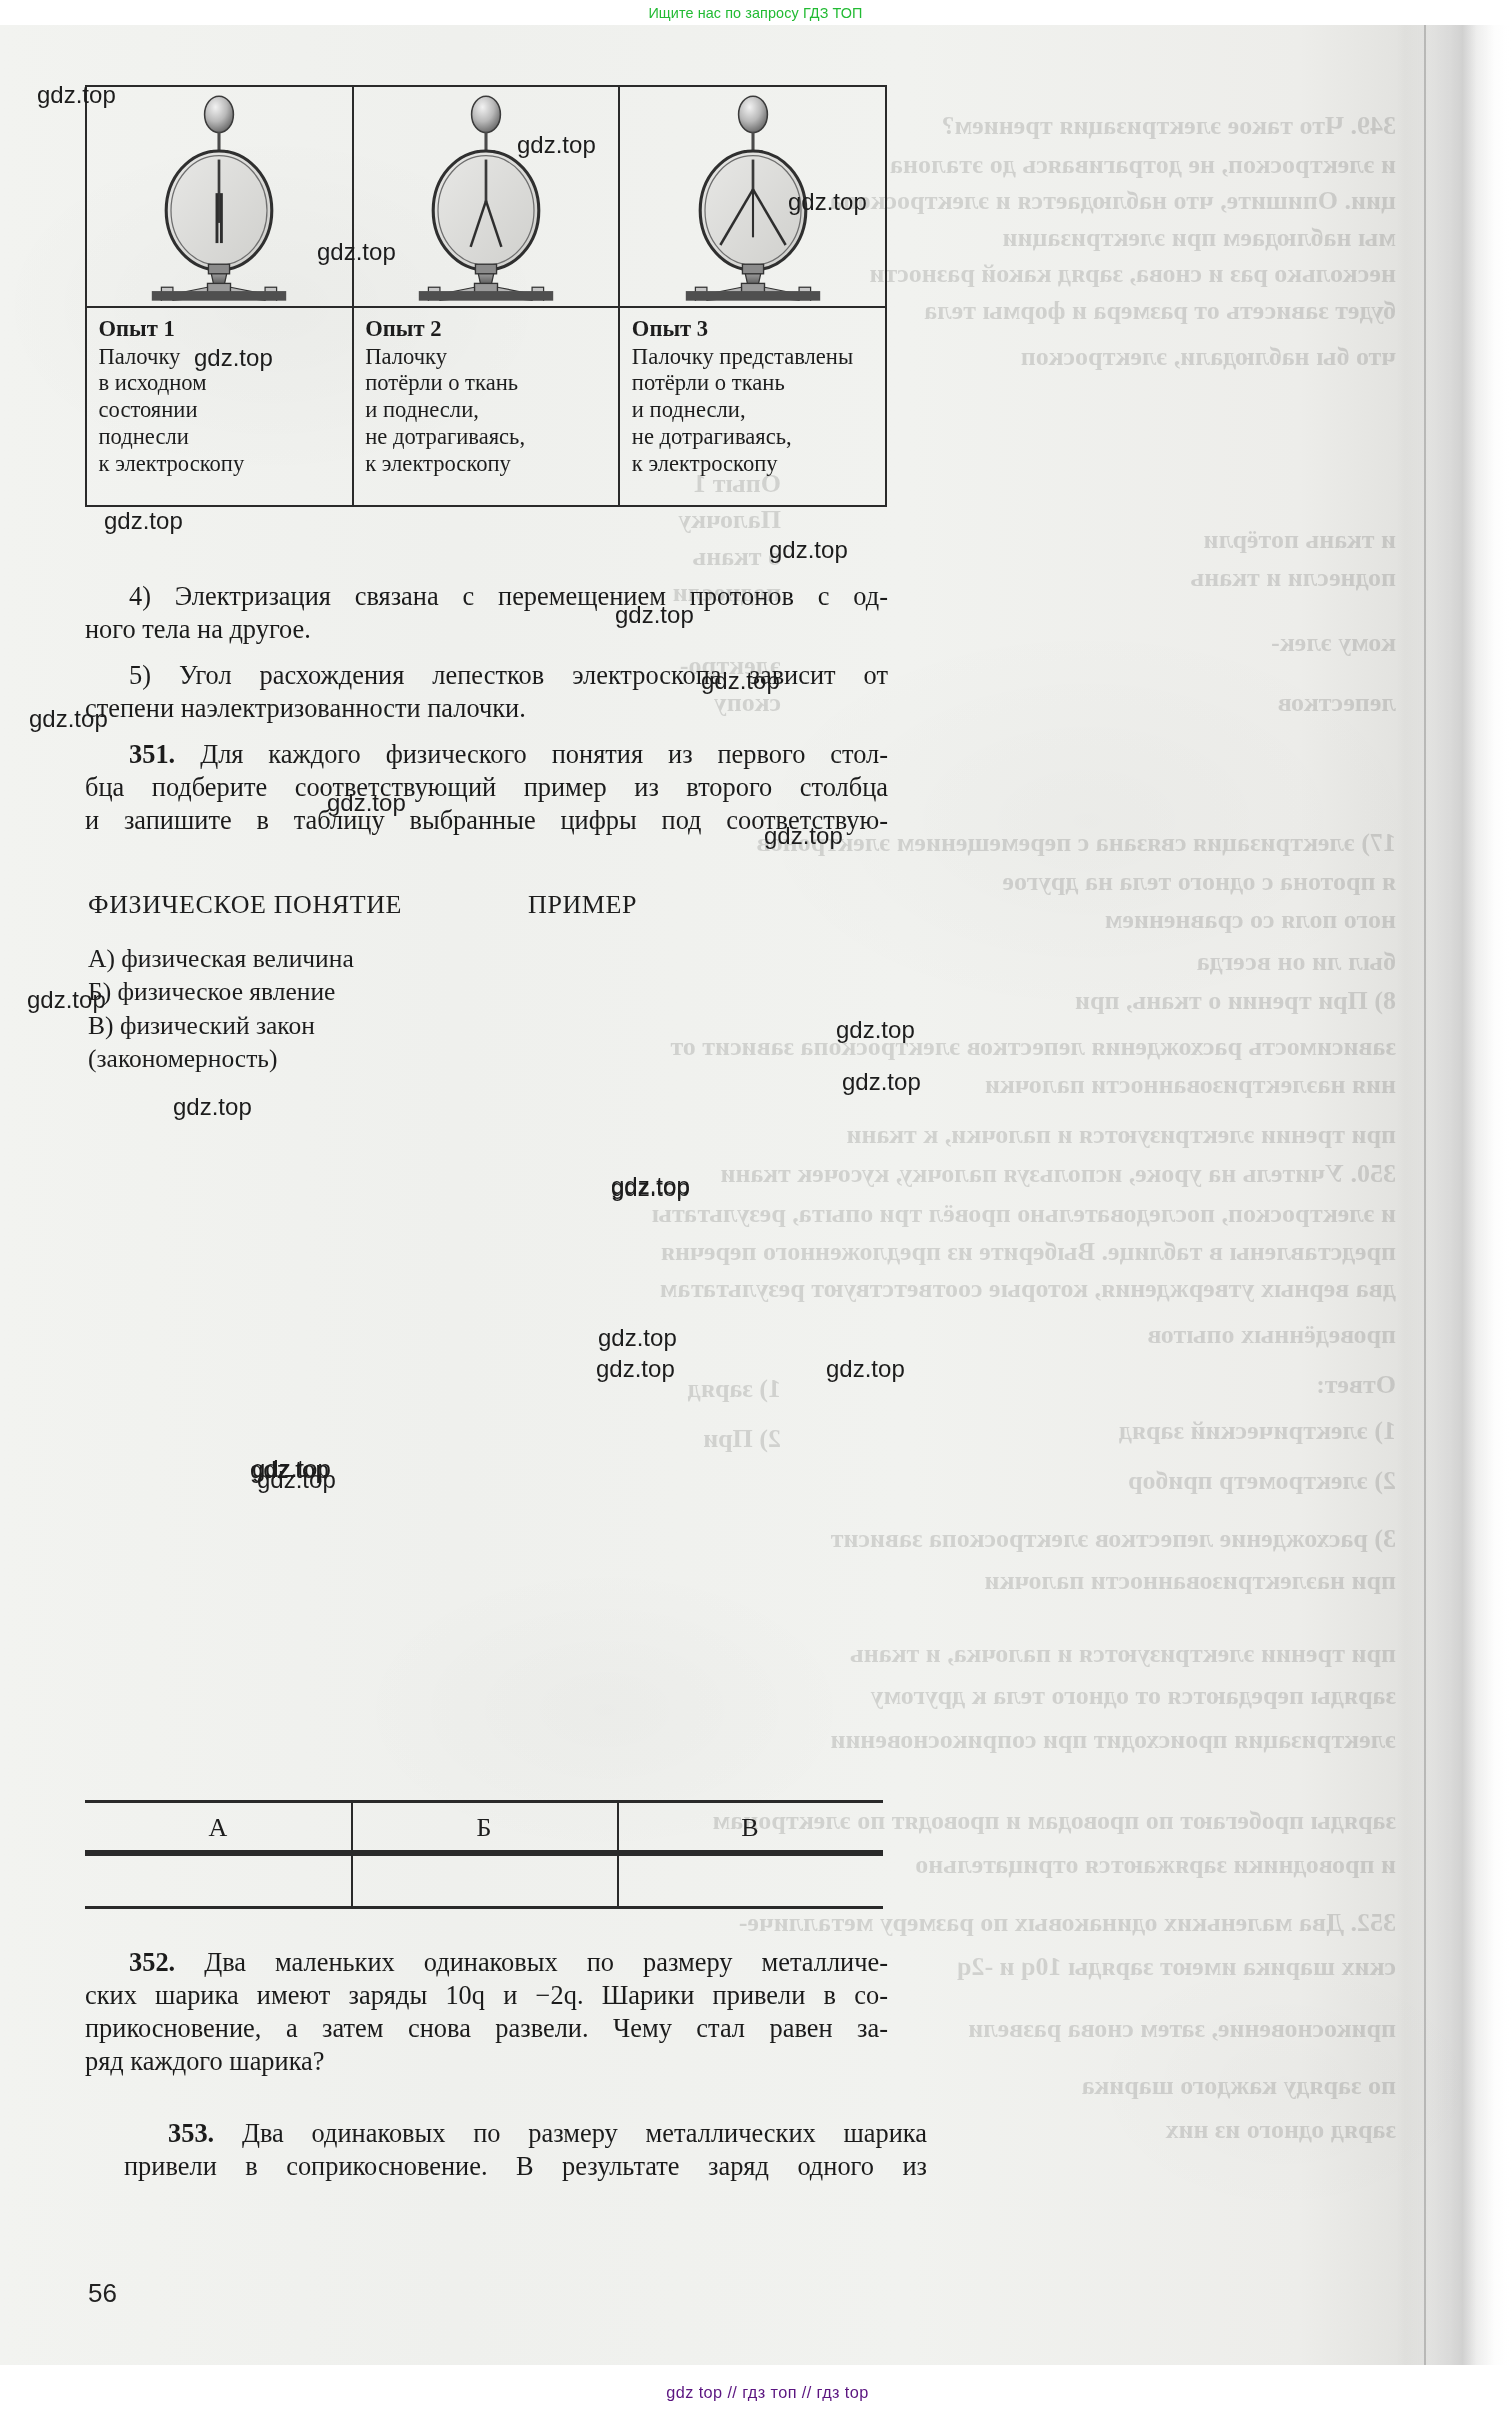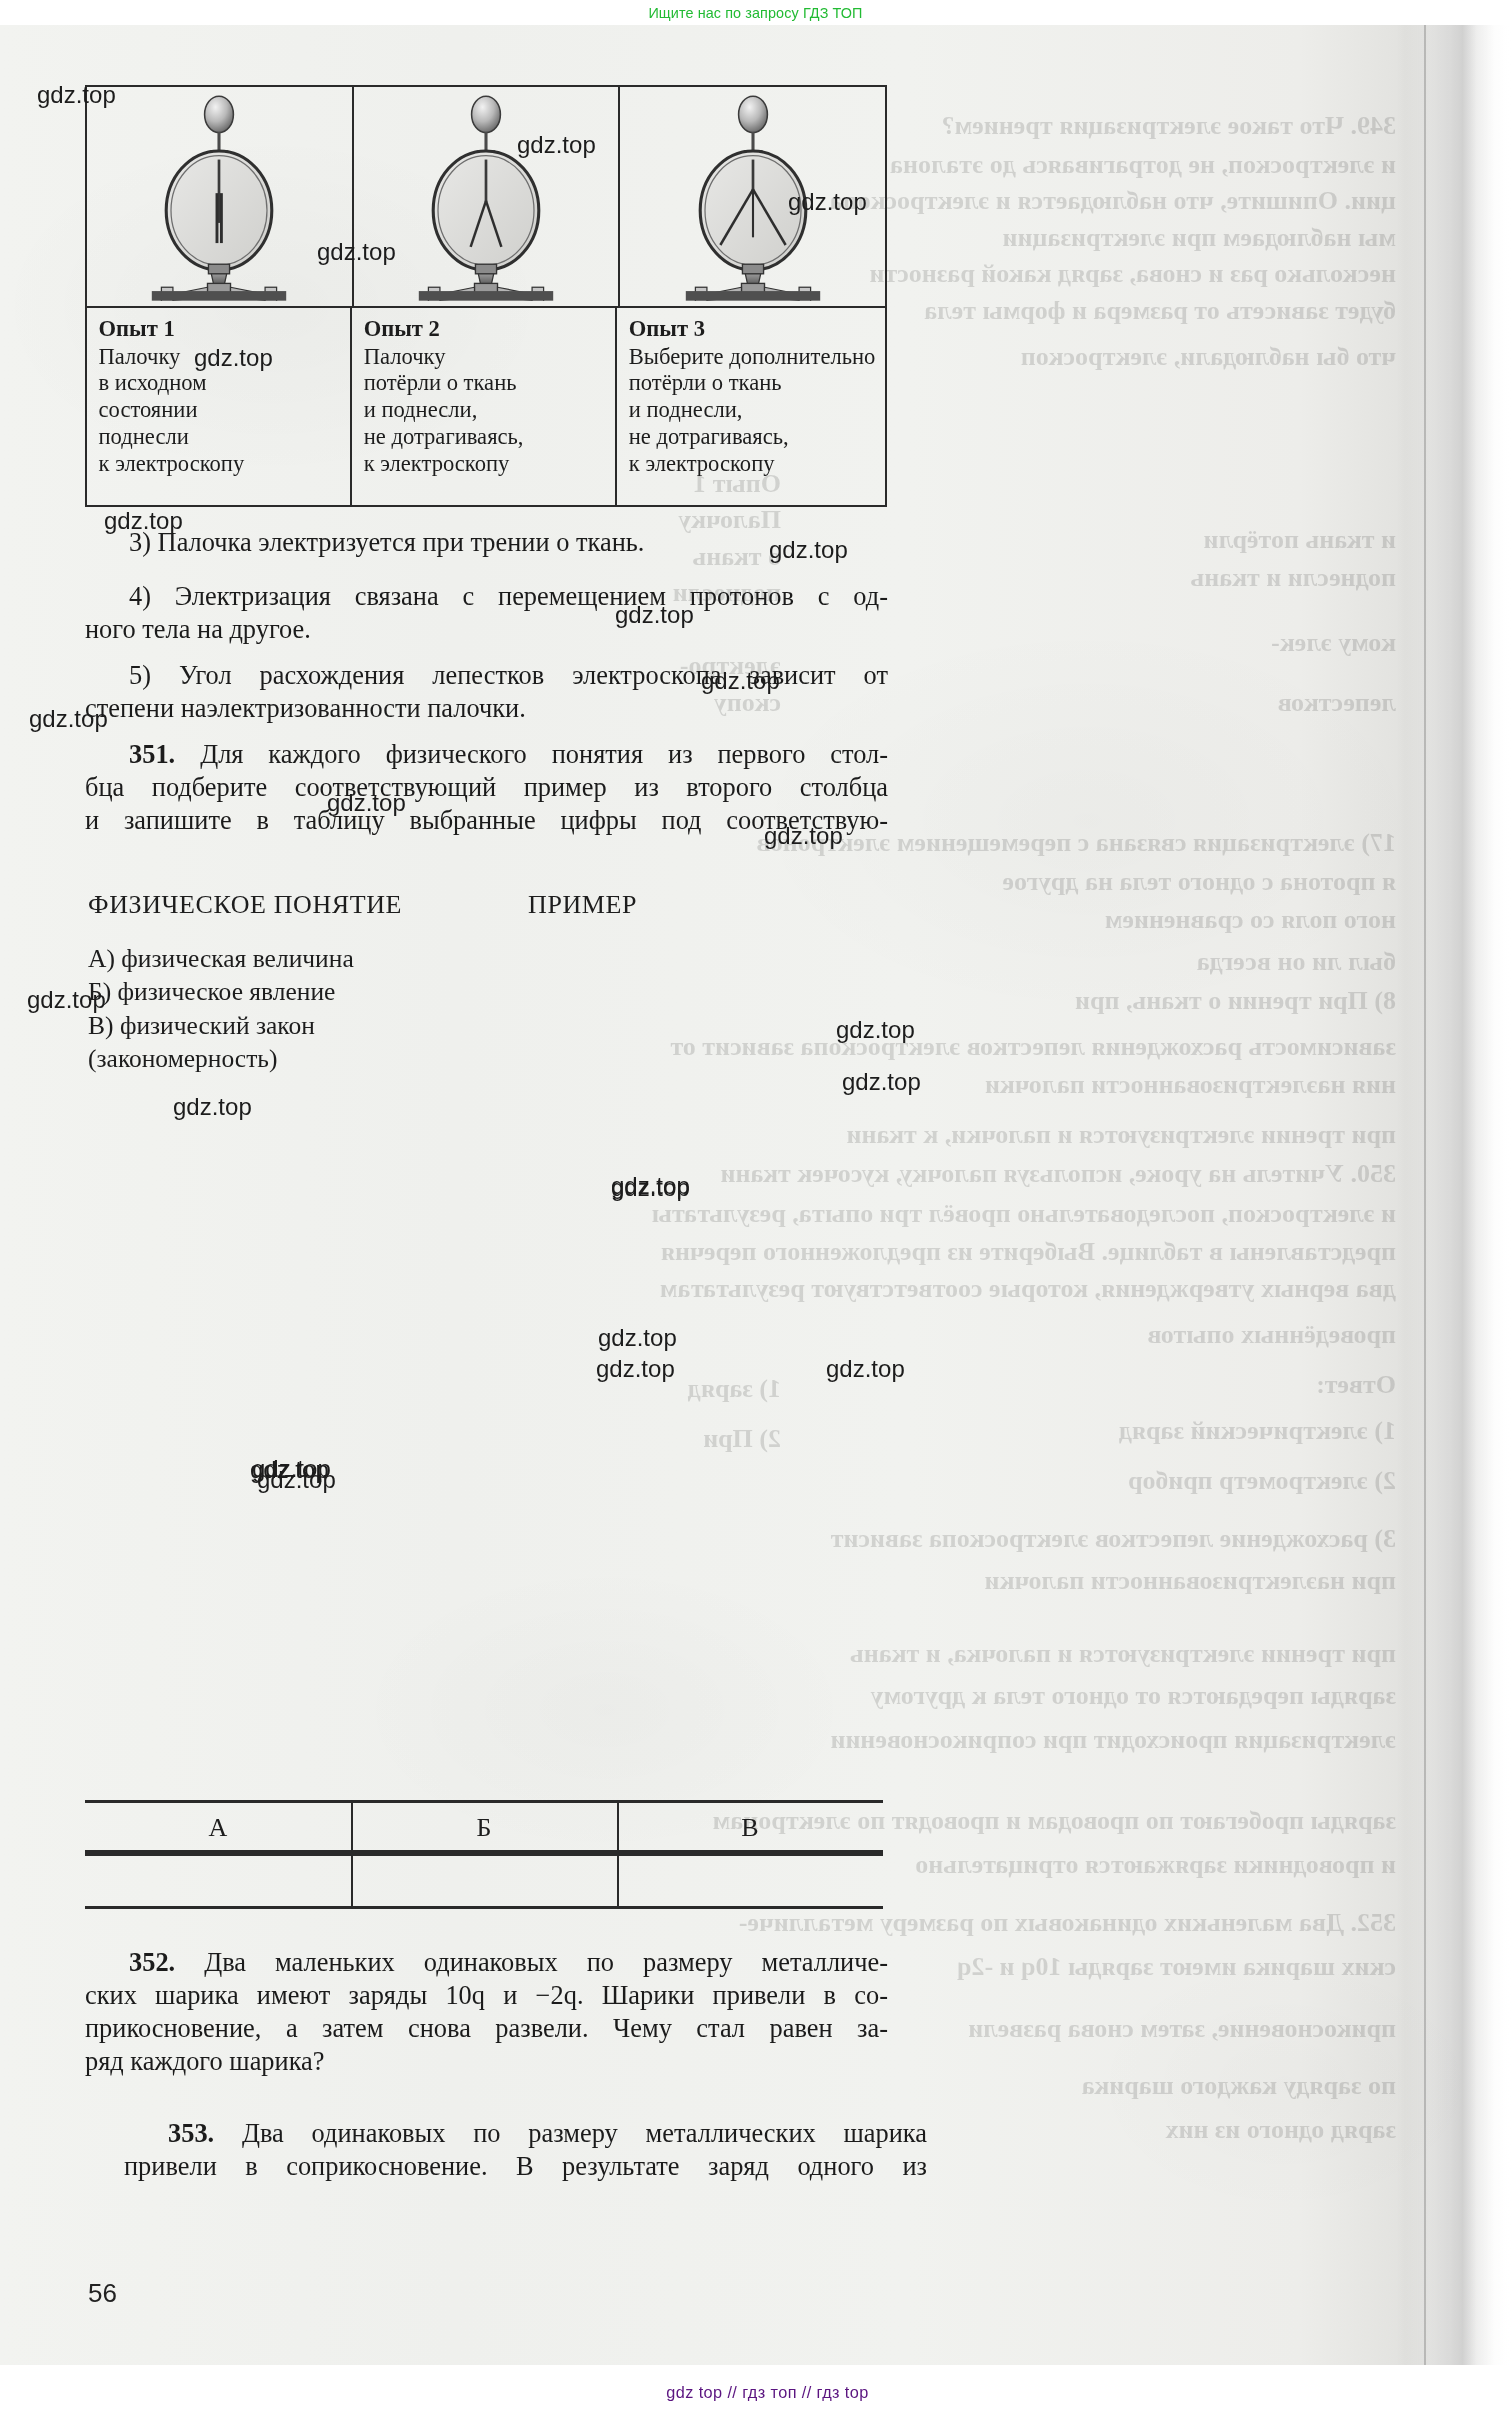--- a/index.html
+++ b/index.html
@@ -309,33 +309,29 @@
         <div class="exp-cap">
           <span class="title">Опыт 2</span>
           <span class="ln">Палочку</span>
           <span class="ln">потёрли о ткань</span>
           <span class="ln">и поднесли,</span>
           <span class="ln">не дотрагиваясь,</span>
           <span class="ln">к электроскопу</span>
         </div>
         <div class="exp-cap">
           <span class="title">Опыт 3</span>
-          <span class="ln">Выберите дополнительно</span>
+          <span class="ln">Палочку представлены</span>
           <span class="ln">потёрли о ткань</span>
           <span class="ln">и поднесли,</span>
           <span class="ln">не дотрагиваясь,</span>
           <span class="ln">к электроскопу</span>
         </div>
       </div>
     </div>
 
-    <div class="para" style="left:85px;top:501px;width:803px;">
-      <span class="ind"></span><span>3)</span>
-      <span>Палочка электризуется при трении о ткань.</span>
-    </div>
 
     <div class="para" style="left:85px;top:555px;width:803px;">
       <div style="text-align:justify;text-align-last:justify;">
         <span class="ind"></span><span>4)</span>
         <span>Электризация связана с перемещением протонов с од-</span>
       </div>
       <div><span>ного тела на другое.</span></div>
     </div>
 
     <div class="para" style="left:85px;top:634px;width:803px;">

